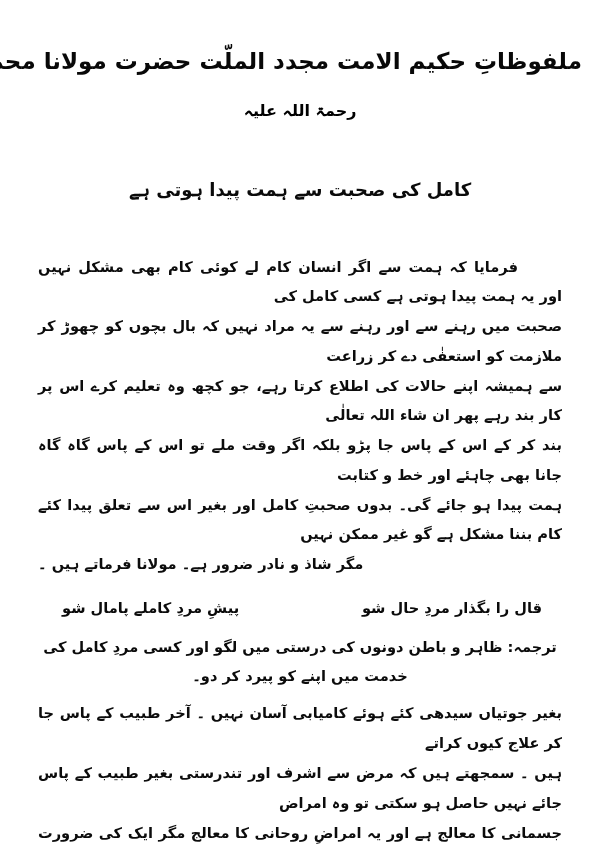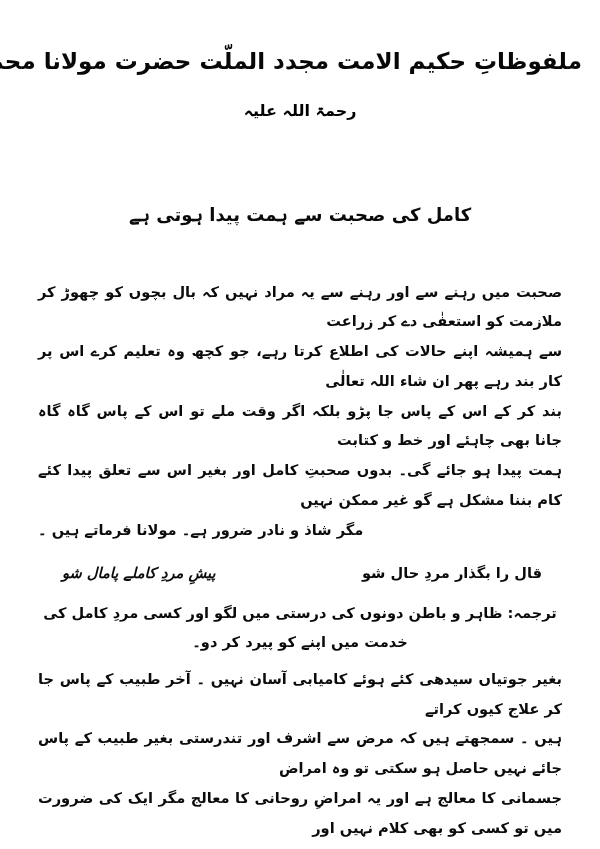--- a/index.html
+++ b/index.html
@@ -42,21 +42,21 @@
   }
   .doc-subtitle {
     margin-top: 22px;
     font-size: 16px;
     font-weight: 700;
     color: #000000;
   }
 
   
   .section-heading {
-    margin-top: 84px;
+    margin-top: 59px;
     text-align: center;
     font-size: 18px;
     font-weight: 700;
     color: #0a0a0a;
     letter-spacing: 0.3px;
   }
 
   
   .body-block {
     margin: 52px 38px 0 38px;
@@ -85,21 +85,21 @@
     justify-content: space-between;
     align-items: baseline;
     font-size: 14.6px;
     font-weight: 600;
     line-height: 2;
   }
   .couplet .hemistich {
     white-space: nowrap;
   }
   .couplet .hemistich-right { padding-right: 14px; }
-  .couplet .hemistich-left  { padding-left: 18px; font-style: italic; }
+  .couplet .hemistich-left  { padding-left: 18px; }
 
   .translation {
     margin: 10px 38px 0 38px;
     font-size: 14.6px;
     font-weight: 600;
     line-height: 2;
     text-align: center;
   }
 </style>
 </head>
@@ -109,20 +109,21 @@
 
   <div class="title-block">
     <div class="doc-title">ملفوظاتِ حکیم الامت مجدد الملّت حضرت مولانا محمد اشرف علی تھانوی</div>
     <div class="doc-subtitle">رحمۃ اللہ علیہ</div>
   </div>
 
   <div class="section-heading">کامل کی صحبت سے ہمت پیدا ہوتی ہے</div>
 
   <div class="body-block">
 
+    <p class="indented">فرمایا کہ ہمت سے اگر انسان کام لے کوئی کام بھی مشکل نہیں اور یہ ہمت پیدا ہوتی ہے کسی کامل کی</p>
     <p>صحبت میں رہنے سے اور رہنے سے یہ مراد نہیں کہ بال بچوں کو چھوڑ کر ملازمت کو استعفٰی دے کر زراعت</p>
     <p>سے ہمیشہ اپنے حالات کی اطلاع کرتا رہے، جو کچھ وہ تعلیم کرے اس پر کار بند رہے پھر ان شاء اللہ تعالٰی</p>
     <p>بند کر کے اس کے پاس جا پڑو بلکہ اگر وقت ملے تو اس کے پاس گاہ گاہ جانا بھی چاہئے اور خط و کتابت</p>
     <p>ہمت پیدا ہو جائے گی۔ بدوں صحبتِ کامل اور بغیر اس سے تعلق پیدا کئے کام بننا مشکل ہے گو غیر ممکن نہیں</p>
     <p class="ends-left">مگر شاذ و نادر ضرور ہے۔ مولانا فرماتے ہیں ۔</p>
   </div>
 
   <div class="couplet">
     <span class="hemistich hemistich-right">قال را بگذار مردِ حال شو</span>
     <span class="hemistich hemistich-left">پیشِ مردِ کاملے پامال شو</span>

